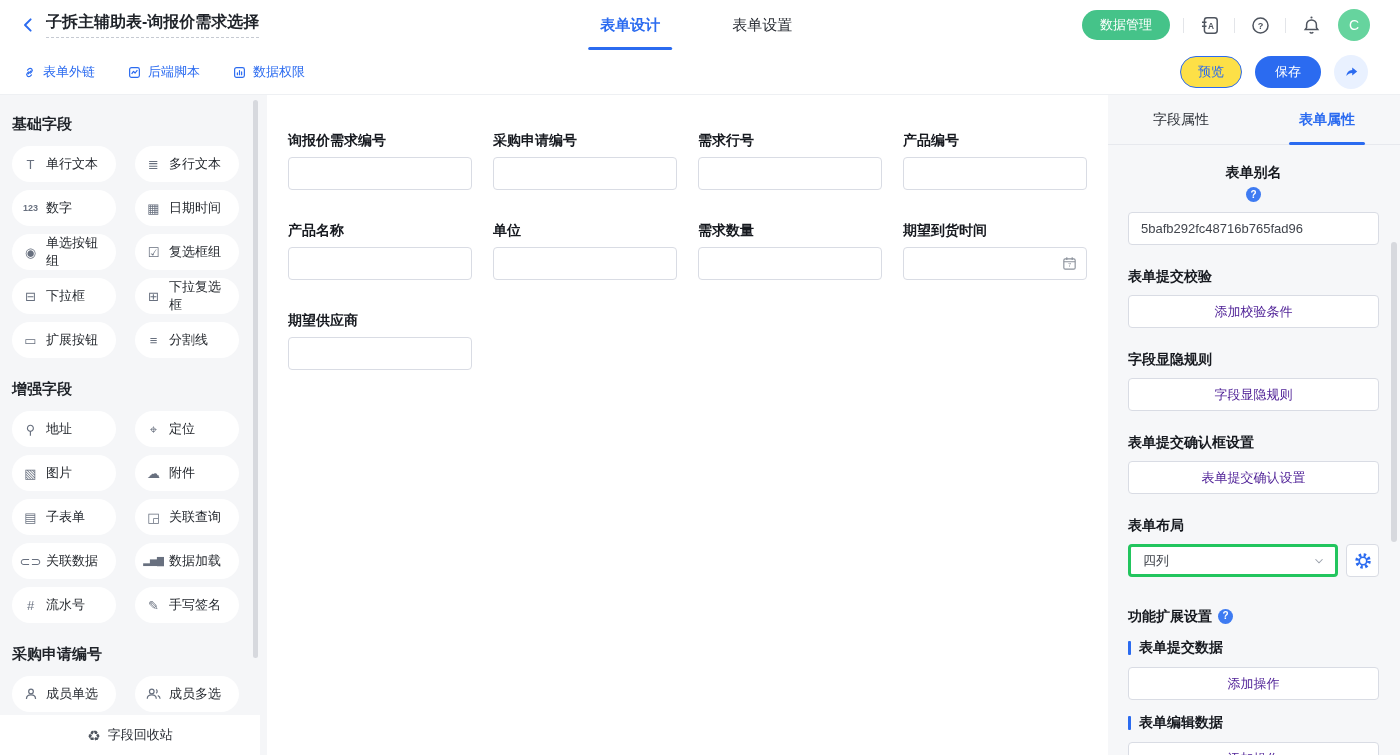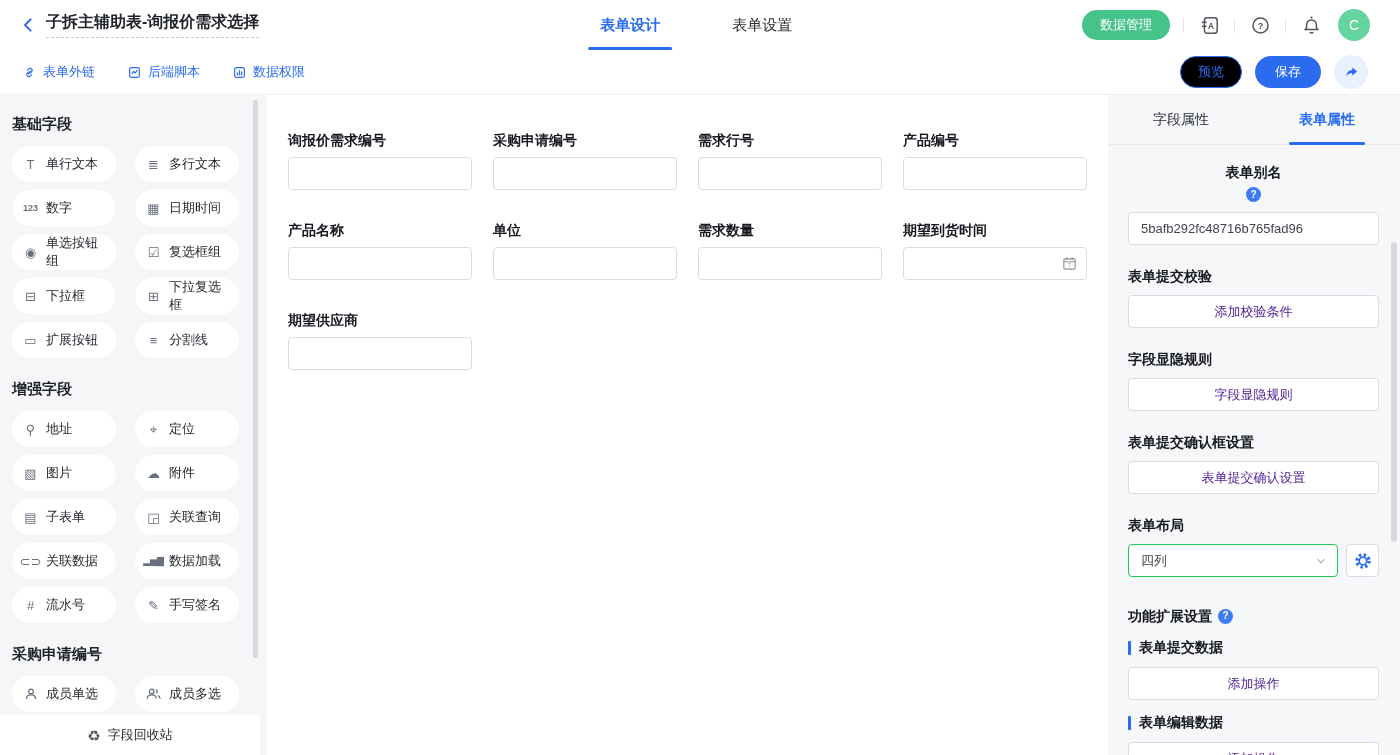--- a/index.html
+++ b/index.html
@@ -36,21 +36,21 @@
     font-size:14px; display:flex; align-items:center; justify-content:center;
     cursor:pointer; margin-left:2px; }
 
   
   .toolbar { height:45px; background:#fff; border-bottom:1px solid #eef0f3;
     display:flex; align-items:center; padding:0 32px 0 22px; flex:0 0 45px; }
   .t-links { display:flex; gap:32px; }
   .t-link { display:flex; align-items:center; gap:6px; color:#2b6bf0; font-size:13px;
     cursor:pointer; }
   .t-right { margin-left:auto; display:flex; align-items:center; gap:13px; }
-  .btn-preview { height:32px; padding:0 17px; border:1px solid #2b6bf0; background:#000000;
+  .btn-preview { height:32px; padding:0 17px; border:1px solid #2b6bf0; background:#fde047;
     color:#2b6bf0; border-radius:16px; font-size:13px; cursor:pointer; font-family:inherit; }
   .btn-save { height:32px; padding:0 20px; border:none; background:#2b6bf0; color:#fff;
     border-radius:16px; font-size:13px; cursor:pointer; font-family:inherit; }
   .btn-share { width:34px; height:34px; border-radius:50%; background:#e9f1ff; border:none;
     display:flex; align-items:center; justify-content:center; cursor:pointer; }
 
   
   .main { flex:1; display:flex; min-height:0; }
 
   
@@ -97,21 +97,21 @@
   .qmark { width:15px; height:15px; border-radius:50%; background:#3e7bf2; color:#fff;
     font-size:10px; font-weight:700; display:inline-flex; align-items:center;
     justify-content:center; cursor:pointer; }
   .p-input { width:100%; height:33px; background:#fff; border:1px solid #d9dce4;
     border-radius:4px; padding:0 12px; font-size:13px; color:#41454d; outline:none;
     font-family:inherit; }
   .p-btn { width:100%; height:33px; background:#fff; border:1px solid #d9dce4; border-radius:4px;
     font-size:13px; color:#4c1d95; cursor:pointer; display:flex; align-items:center;
     justify-content:center; font-family:inherit; }
   .layout-row { display:flex; gap:8px; }
-  .p-select { flex:1; height:33px; background:#fff; border:1px solid #22c55e; border-radius:4px;
+  .p-select { flex:1; height:33px; background:#fff; border:3px solid #22c55e; border-radius:4px;
     display:flex; align-items:center; justify-content:space-between; padding:0 10px 0 12px;
     font-size:13px; color:#41454d; cursor:pointer; }
   .gear-btn { width:33px; height:33px; background:#fff; border:1px solid #d9dce4;
     border-radius:4px; display:flex; align-items:center; justify-content:center; cursor:pointer; }
   .ext-label { display:flex; align-items:center; gap:8px; font-size:14px; font-weight:700;
     color:#16191f; margin:14px 0 10px; }
   .blue-bar { width:3px; height:14px; background:#2b6bf0; border-radius:1px; }
   .p-scroll { position:absolute; right:3px; top:147px; width:6px; height:300px;
     background:#d7d9de; border-radius:3px; }
   svg { display:block; }

